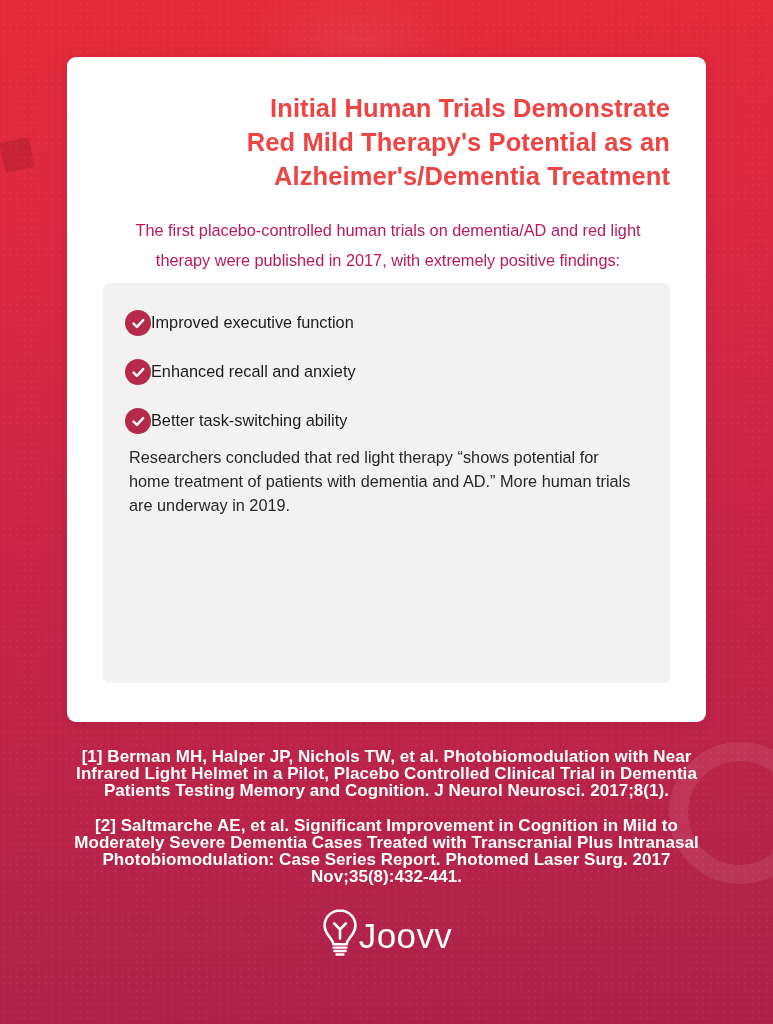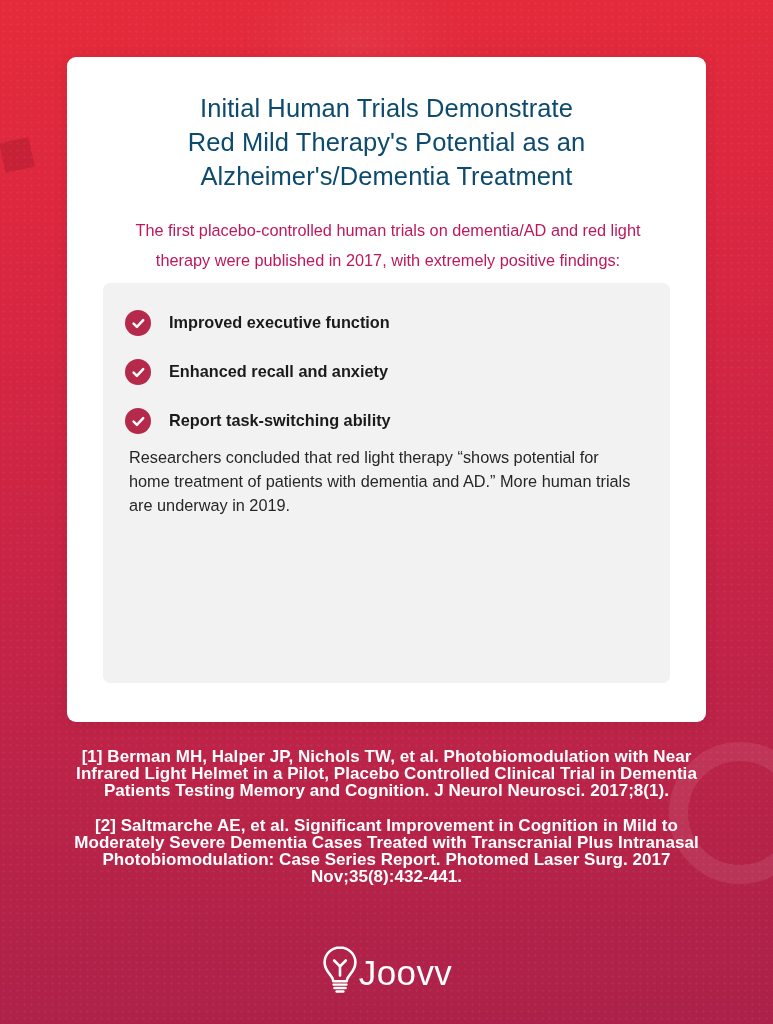--- a/index.html
+++ b/index.html
@@ -70,25 +70,25 @@
     height: 665px;
     background: #ffffff;
     border-radius: 9px;
     box-shadow: 0 2px 14px rgba(90, 10, 25, 0.13);
     box-sizing: border-box;
     padding: 34px 36px 0 36px;
   }
 
   #title {
     margin: 0;
-    text-align: center;
+    text-align: right;
     font-size: 25.5px;
     line-height: 34px;
-    font-weight: normal;
-    color: #0c4a6e;
+    font-weight: bold;
+    color: #ef4444;
     letter-spacing: 0.1px;
   }
   #title .tline { display: block; }
 
   #subtitle {
     margin: 22px auto 0 auto;
     width: 570px;
     text-align: center;
     font-size: 16.3px;
     line-height: 30px;
@@ -129,24 +129,23 @@
     border-radius: 50%;
     background: #b5294a;
     display: flex;
     align-items: center;
     justify-content: center;
     margin-top: 1px;
   }
   .check-icon svg { display: block; }
 
   .bullet-text {
-    margin-left: 18px;
     font-size: 16.3px;
     line-height: 30px;
-    font-weight: bold;
+    font-weight: normal;
     color: #1b1b1b;
     max-width: 450px;
     margin-top: -2px;
   }
 
   #conclusion {
     margin: 10px 0 0 4px;
     font-size: 16.3px;
     line-height: 24px;
     color: #272727;
@@ -170,21 +169,21 @@
     margin: 0 0 18px 0;
     letter-spacing: 0.05px;
   }
   .citation:last-child { margin-bottom: 0; }
 
   
   #logo {
     position: absolute;
     left: 0;
     right: 0;
-    top: 945px;
+    top: 908px;
     display: flex;
     align-items: center;
     justify-content: center;
   }
   #logo-bulb { display: block; }
   #logo-wordmark {
     color: #ffffff;
     font-size: 35px;
     font-weight: 500;
     letter-spacing: 0.4px;
@@ -235,21 +234,21 @@
           </span>
           <span class="bullet-text">Enhanced recall and anxiety</span>
         </li>
 
         <li class="bullet-item">
           <span class="check-icon">
             <svg width="15" height="15" viewBox="0 0 15 15" aria-hidden="true">
               <path d="M2.6 7.6 L5.9 10.8 L12.2 4.2" fill="none" stroke="#ffffff" stroke-width="2.5" stroke-linecap="round" stroke-linejoin="round"></path>
             </svg>
           </span>
-          <span class="bullet-text">Report task-switching ability</span>
+          <span class="bullet-text">Better task-switching ability</span>
         </li>
 
 
 
       </ul>
 
       <p id="conclusion">Researchers concluded that red light therapy “shows potential for home treatment of patients with dementia and AD.” More human trials are underway in 2019.</p>
 
     </div>
   </div>

